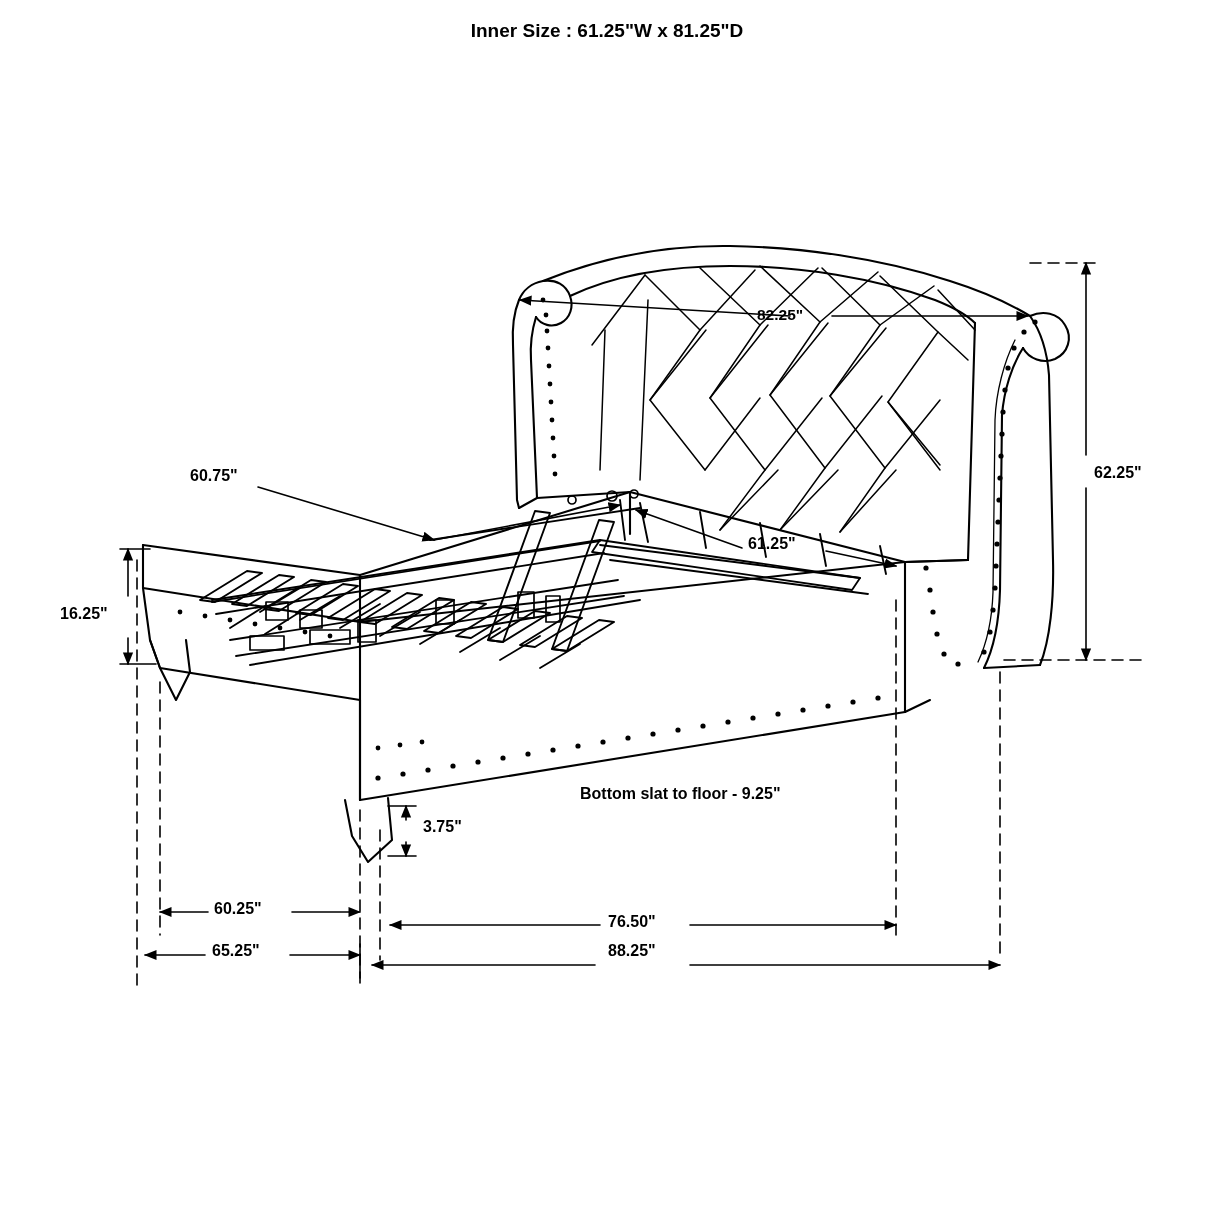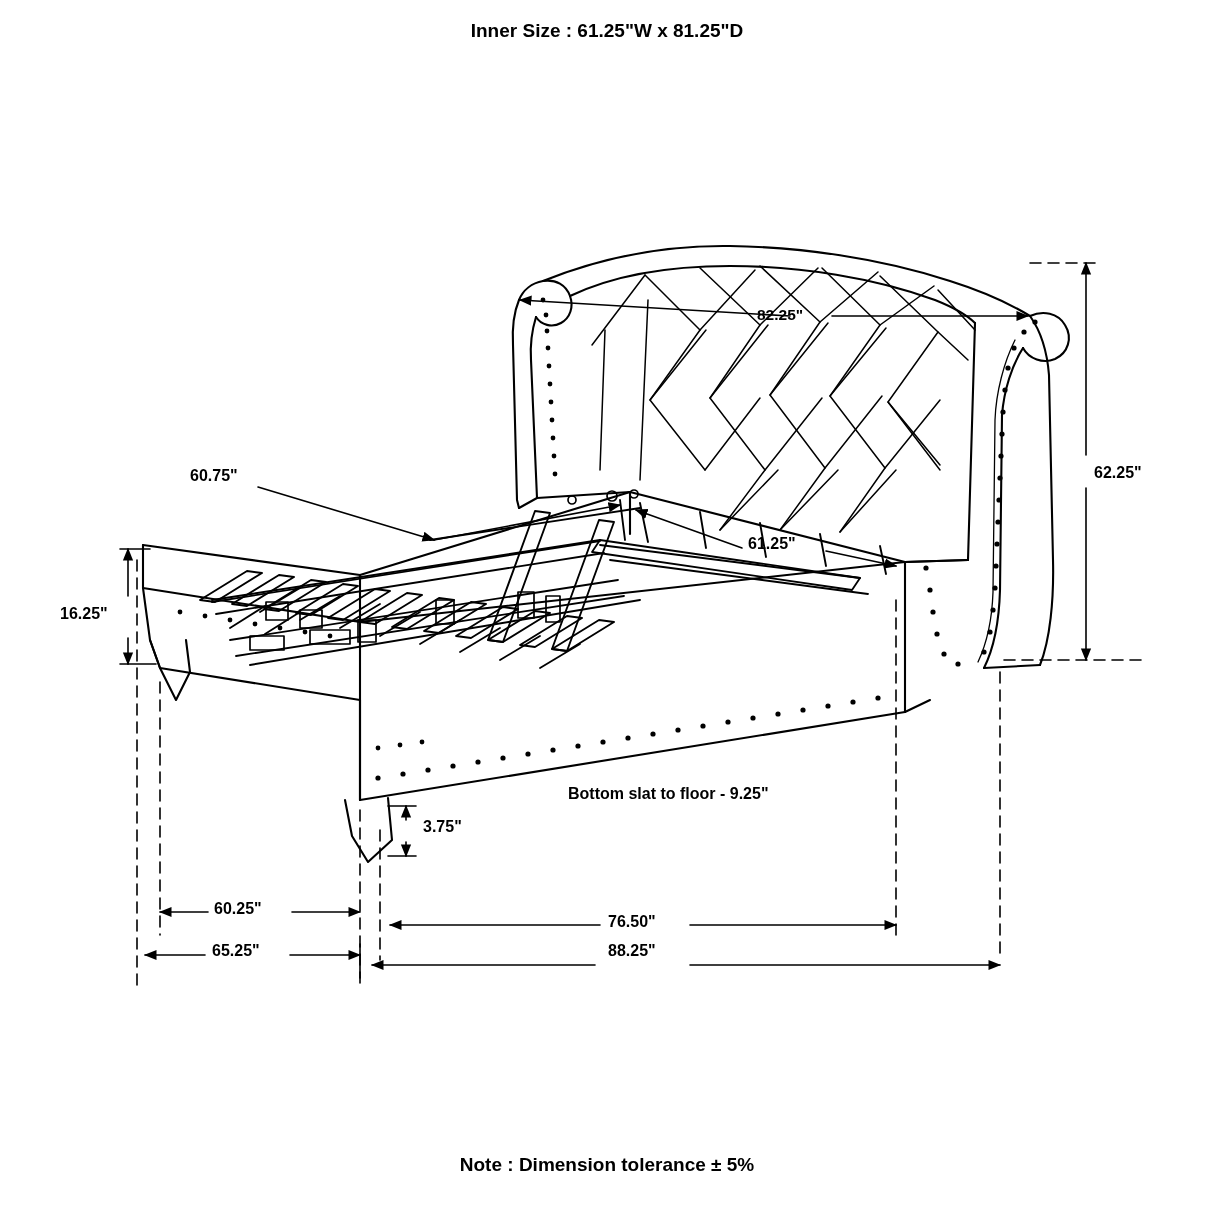--- a/index.html
+++ b/index.html
@@ -35,21 +35,20 @@
   .t15 { font-size: 15.5px; }
   .t16 { font-size: 16px; }
   svg#art { position: absolute; top: 0; left: 0; width: 1214px; height: 1214px; }
 </style>
 </head>
 <body>
 
 <div id="stage">
 
   <div class="lbl" id="title">Inner Size : 61.25"W x 81.25"D</div>
-  <div class="lbl" id="note">Note : Dimension tolerance ± 5%</div>
 
   <svg id="art" viewBox="0 0 1214 1214">
     <g fill="none" stroke="#000" stroke-width="2.1" stroke-linejoin="round" stroke-linecap="round">
 
       <g>
 
         <path d="M519,300 C523,290 532,283 543,281 C556,279 566,285 570,296
                  C574,307 570,318 561,323 C552,328 541,325 536,317"></path>
         <path d="M519,300 C514,312 512,327 513,345 L517,500 L519,508"></path>
         <path d="M536,317 C532,330 530,345 531,360 L537,498"></path>
@@ -323,19 +322,19 @@
       </g>
     </g>
   </svg>
 
   <div class="lbl t15" style="left:757px; top:306px;">82.25"</div>
   <div class="lbl t16" style="left:1094px; top:464px;">62.25"</div>
   <div class="lbl t16" style="left:190px; top:467px;">60.75"</div>
   <div class="lbl t16" style="left:748px; top:535px;">61.25"</div>
   <div class="lbl t16" style="left:60px; top:605px;">16.25"</div>
   <div class="lbl t16" style="left:423px; top:818px;">3.75"</div>
-  <div class="lbl t16" style="left:568px; top:785px;">Bottom slat to floor - 9.25"</div>
+  <div class="lbl t16" style="left:580px; top:785px;">Bottom slat to floor - 9.25"</div>
   <div class="lbl t16" style="left:214px; top:900px;">60.25"</div>
   <div class="lbl t16" style="left:608px; top:913px;">76.50"</div>
   <div class="lbl t16" style="left:212px; top:942px;">65.25"</div>
   <div class="lbl t16" style="left:608px; top:942px;">88.25"</div>
 
 </div>
 
 </body></html>

